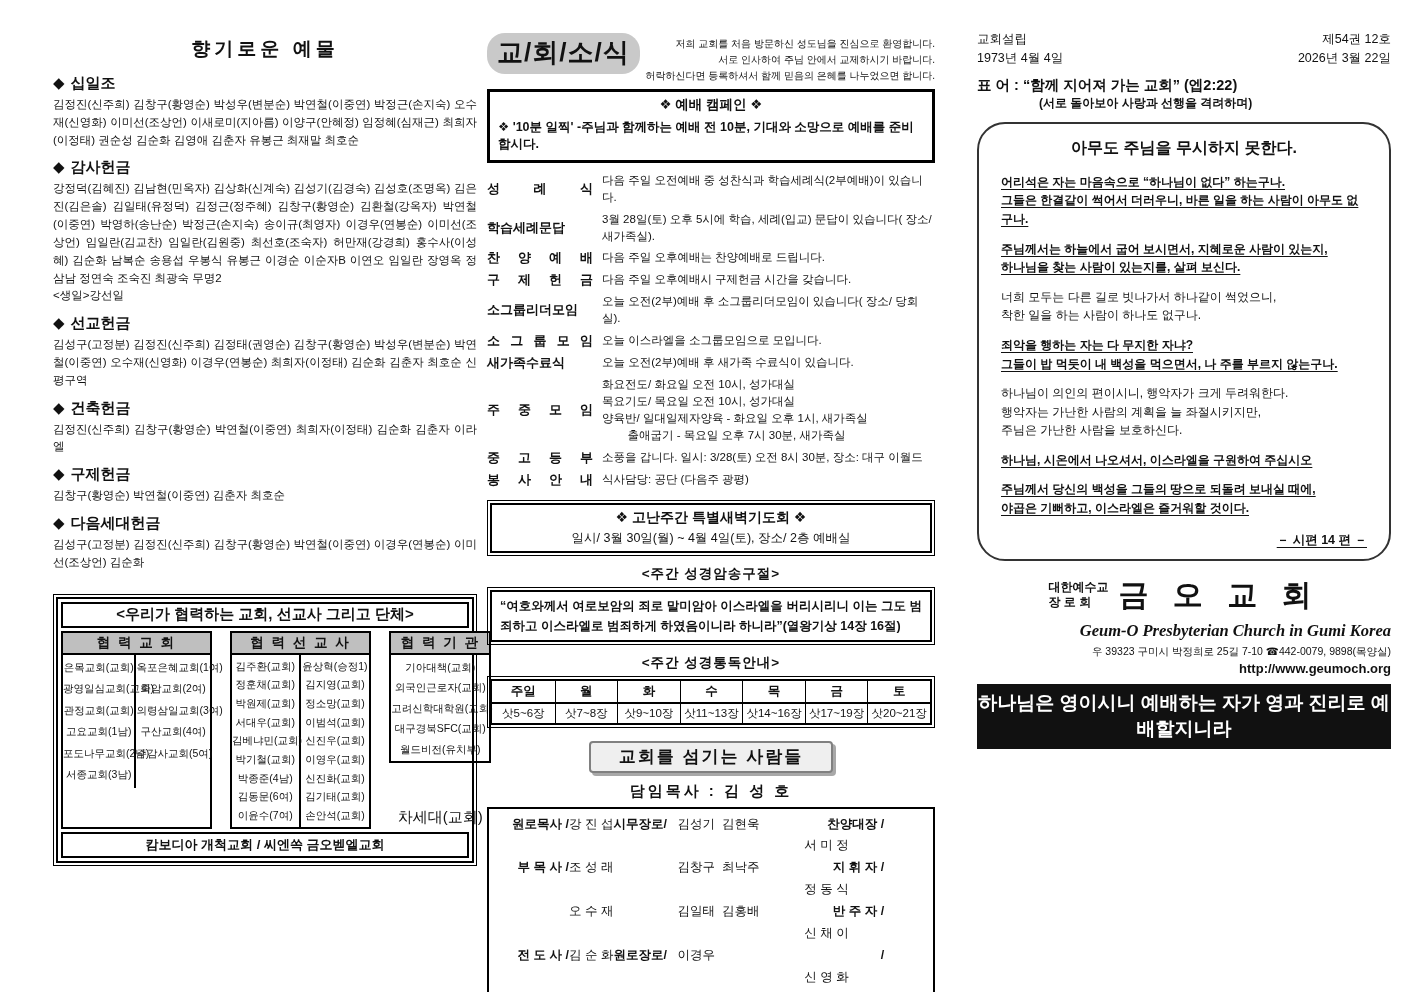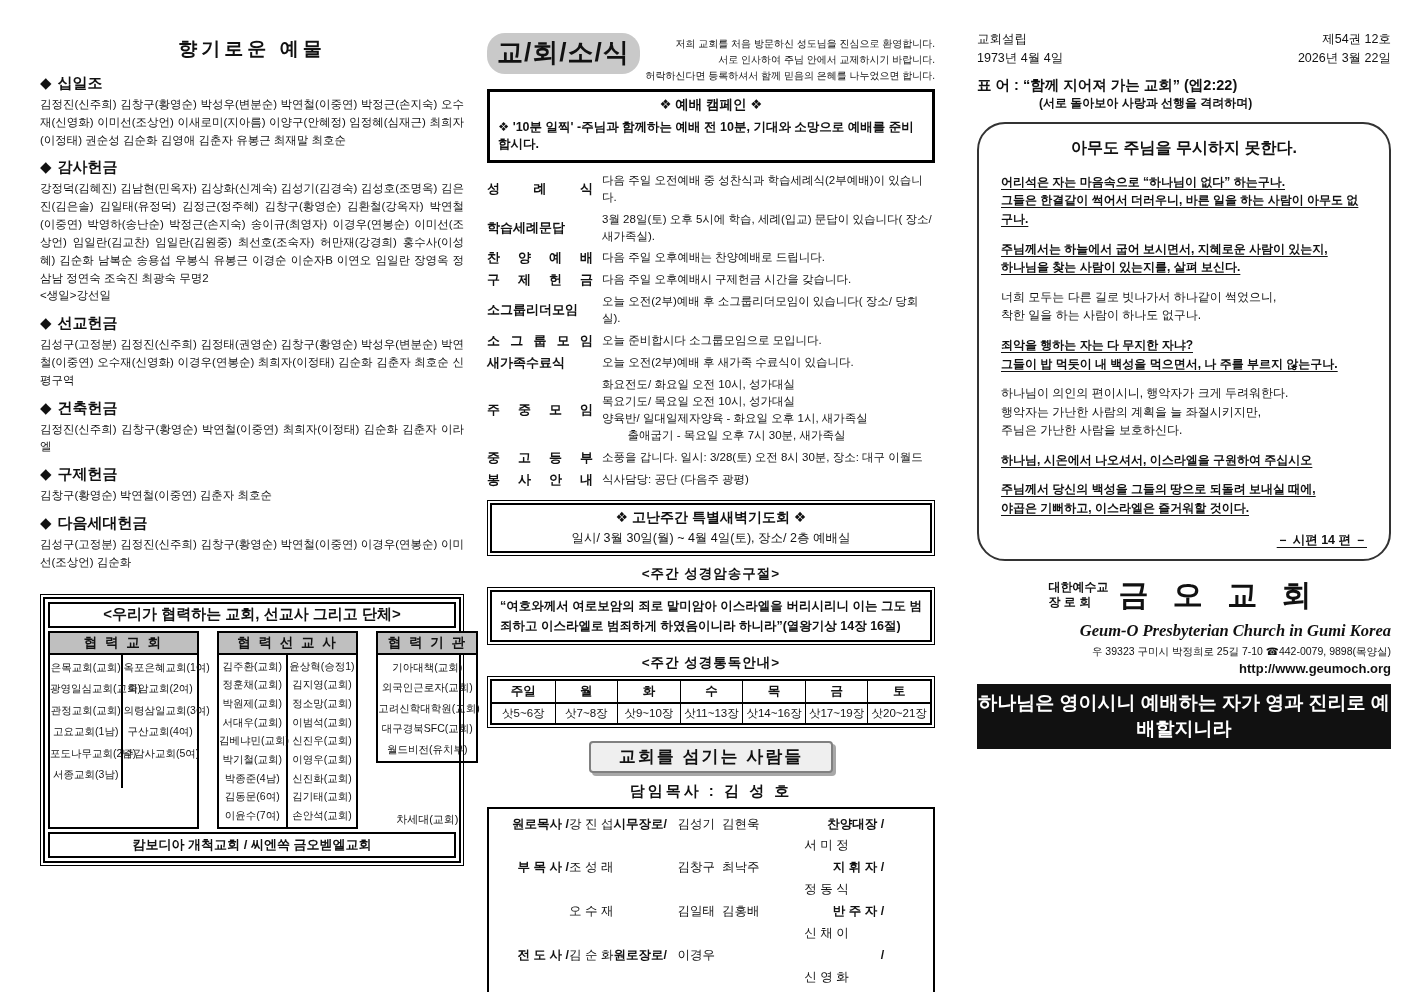--- a/index.html
+++ b/index.html
@@ -3,21 +3,21 @@
 <meta charset="utf-8">
 <style>
   * { margin:0; padding:0; box-sizing:border-box; }
   html,body { background:#ffffff; }
   body {
     position:relative; width:1403px; height:992px;
     font-family:"Liberation Sans","DejaVu Sans",sans-serif;
     color:#111; overflow:hidden;
   }
   .col { position:absolute; top:0; }
-  .col-left  { left:40px;  top:36px; width:424px; }
+  .col-left  { left:53px;  top:36px; width:424px; }
   .col-mid   { left:487px; top:33px; width:448px; }
   .col-right { left:977px; top:30px; width:414px; }
 
   
   .left-title { text-align:center; font-size:19px; font-weight:bold; letter-spacing:4px; margin-bottom:12px; }
   .offering-section { margin:9px 0 6px; }
   .offering-label { font-size:15px; font-weight:bold; margin-bottom:3px; }
   .offering-label .bullet { margin-right:6px; }
   .offering-names { font-size:11.5px; line-height:1.55; text-align:justify; white-space:pre-line; }
 
@@ -30,21 +30,21 @@
   .coop-group.missionary { width:38%; }
   .org-wrap { width:25%; display:flex; flex-direction:column; }
   .coop-header { background:#bfbfbf; border-bottom:2px solid #000; text-align:center; font-size:13.5px; font-weight:bold; padding:1px 0; letter-spacing:2px; }
   .coop-cols { display:flex; }
   .coop-col { width:50%; text-align:center; padding:2px 0; }
   .coop-col.divider { border-right:2px solid #000; }
   .coop-item { font-size:10.5px; line-height:2.05; white-space:nowrap; }
   .coop-group.missionary .coop-item { line-height:1.78; }
   .org-list { text-align:center; padding:2px 0; }
   .org-list .coop-item { line-height:1.95; }
-  .coop-extra { margin-top:auto; text-align:center; font-size:11px; padding:4px 0 2px; }
+  .coop-extra { margin-top:auto; text-align:center; font-size:15px; padding:4px 0 2px; }
   .coop-footer { border:2px solid #000; text-align:center; font-size:13px; font-weight:bold; padding:2px 0; margin-top:3px; }
 
   
   .mid-top { display:flex; align-items:flex-start; }
   .masthead { font-size:26px; font-weight:bold; background:#c9c9c9; padding:2px 10px 4px; letter-spacing:1px;border-radius:18px; }
   .welcome { margin-left:auto; font-size:10px; line-height:1.6; text-align:right; white-space:pre-line; padding-top:3px; }
   .campaign-box { border:3px solid #000; margin-top:5px; padding:4px 8px 7px; }
   .campaign-title { font-size:13.5px; font-weight:bold; text-align:center; margin-bottom:5px; }
   .campaign-body { font-size:12.5px; font-weight:bold; }
   .notices { margin-top:9px; }
@@ -228,21 +228,21 @@
     <div class="notice">
         <div class="notice-label">구 제 헌 금</div>
         <div class="notice-body">다음 주일 오후예배시 구제헌금 시간을 갖습니다.</div>
       </div>
     <div class="notice">
         <div class="notice-label">소그룹리더모임</div>
         <div class="notice-body">오늘 오전(2부)예배 후 소그룹리더모임이 있습니다( 장소/ 당회실).</div>
       </div>
     <div class="notice">
         <div class="notice-label">소 그 룹 모 임</div>
-        <div class="notice-body">오늘 준비합시다 소그룹모임으로 모입니다.</div>
+        <div class="notice-body">오늘 이스라엘을 소그룹모임으로 모입니다.</div>
       </div>
     <div class="notice">
         <div class="notice-label">새가족수료식</div>
         <div class="notice-body">오늘 오전(2부)예배 후 새가족 수료식이 있습니다.</div>
       </div>
     <div class="notice">
         <div class="notice-label">주 중 모 임</div>
         <div class="notice-body">화요전도/ 화요일 오전 10시, 성가대실
 목요기도/ 목요일 오전 10시, 성가대실
 양육반/ 일대일제자양육 - 화요일 오후 1시, 새가족실

